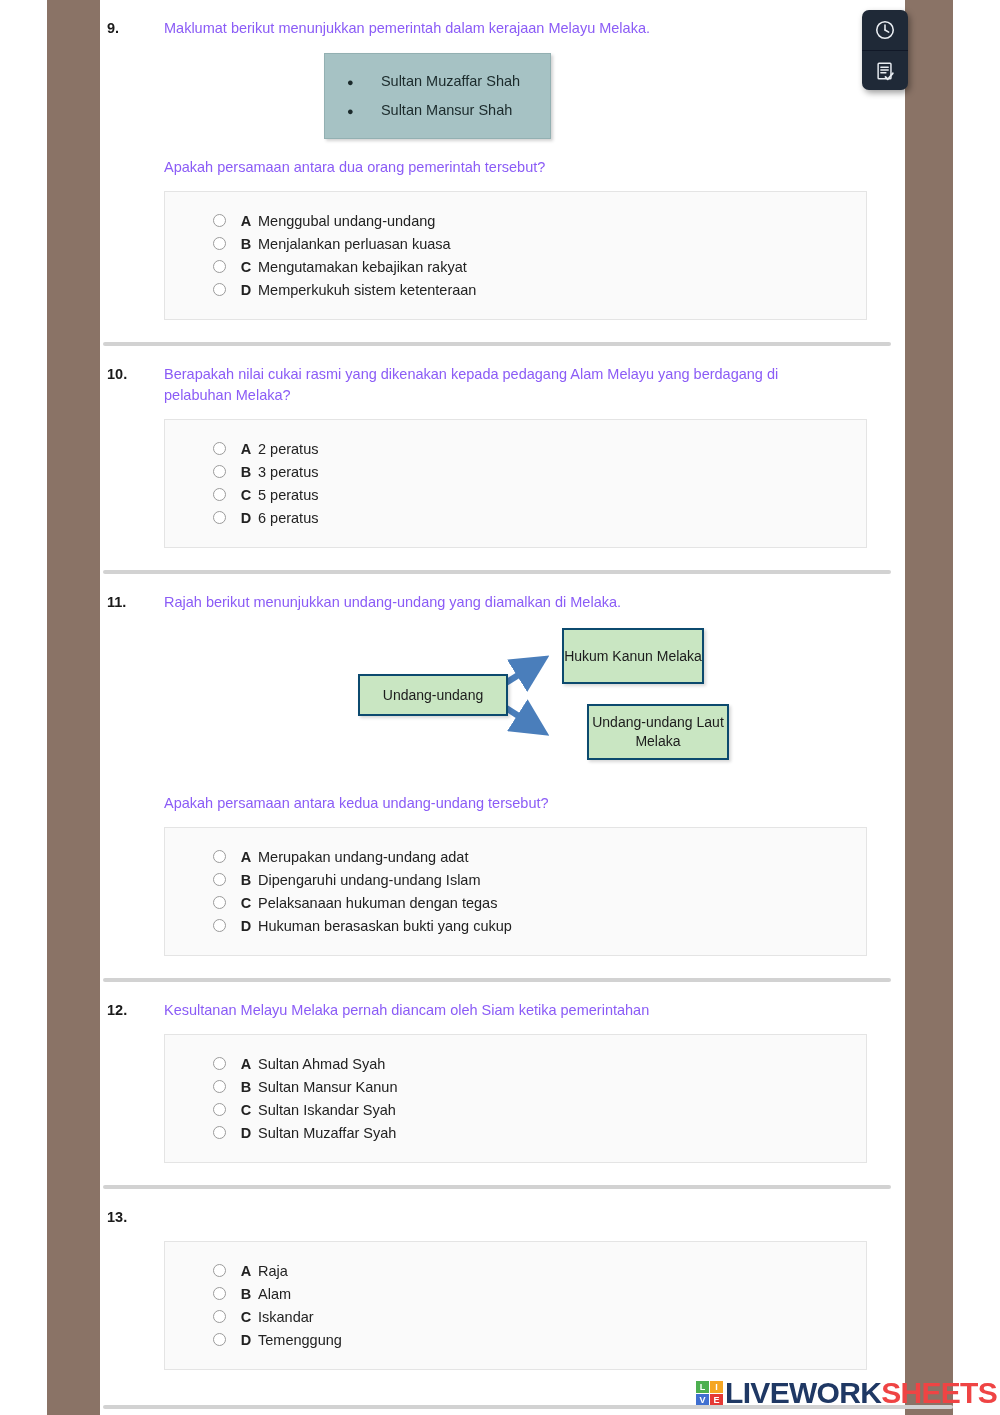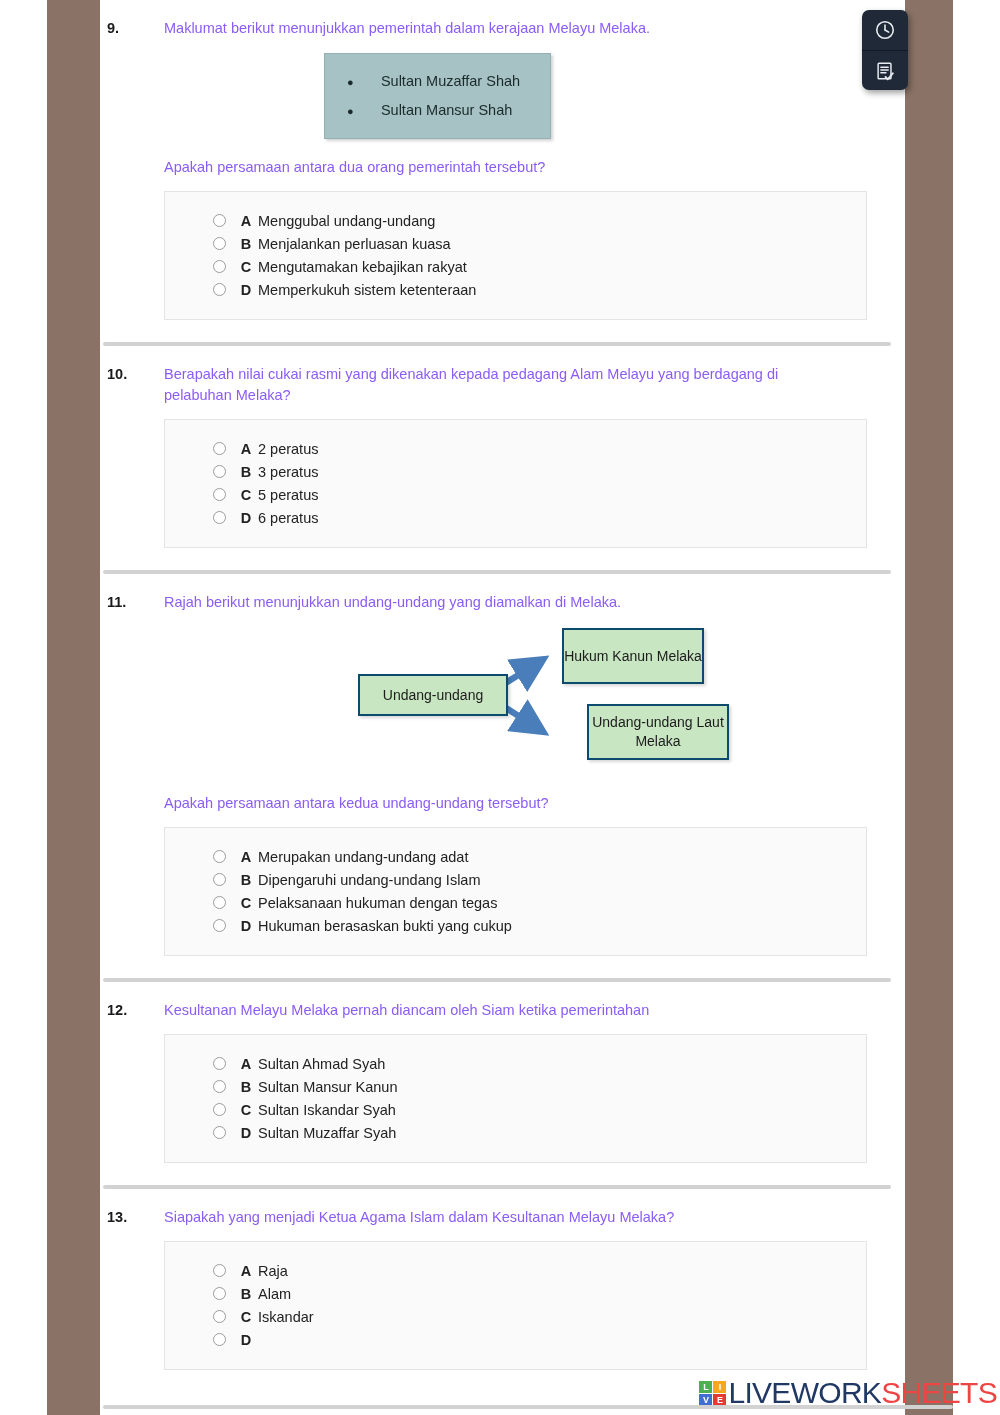--- a/index.html
+++ b/index.html
@@ -211,21 +211,21 @@
     display: flex;
     align-items: center;
     justify-content: center;
     font-size: 9px;
     font-weight: bold;
     color: #ffffff;
     font-family: "Liberation Sans", sans-serif;
   }
   .lw-word {
     font-size: 30px;
-    font-weight: normal;
+    font-weight: bold;
     letter-spacing: -0.7px;
     font-family: "Liberation Sans", sans-serif;
   }
   .lw-a { color: #1f3864; }
   .lw-b { color: #ef4444; }
 
   .bottom-rule {
     position: absolute;
     left: 103px;
     right: 47px;
@@ -425,21 +425,20 @@
         <span class="opt-text">Sultan Muzaffar Syah</span>
       </div>
     </div>
   </div>
 
   <div class="divider"></div>
 
   <div class="question">
     <div class="q-head">
       <div class="q-num">13.</div>
-      <div class="q-text">Siapakah yang menjadi Ketua Agama Islam dalam Kesultanan Melayu Melaka?</div>
     </div>
 
     <div class="options">
       <div class="option">
         <span class="radio"></span>
         <span class="opt-letter">A</span>
         <span class="opt-text">Raja</span>
       </div>
       <div class="option">
         <span class="radio"></span>
@@ -447,20 +446,21 @@
         <span class="opt-text">Alam</span>
       </div>
       <div class="option">
         <span class="radio"></span>
         <span class="opt-letter">C</span>
         <span class="opt-text">Iskandar</span>
       </div>
       <div class="option">
         <span class="radio"></span>
         <span class="opt-letter">D</span>
+        <span class="opt-text">Temenggung</span>
       </div>
     </div>
   </div>
 
   <div class="footer">
     <div class="lw-logo">
       <div class="lw-grid">
         <div class="lw-cell" style="background:#4caf50">L</div>
         <div class="lw-cell" style="background:#f5a623">I</div>
         <div class="lw-cell" style="background:#3f6fd0">V</div>

